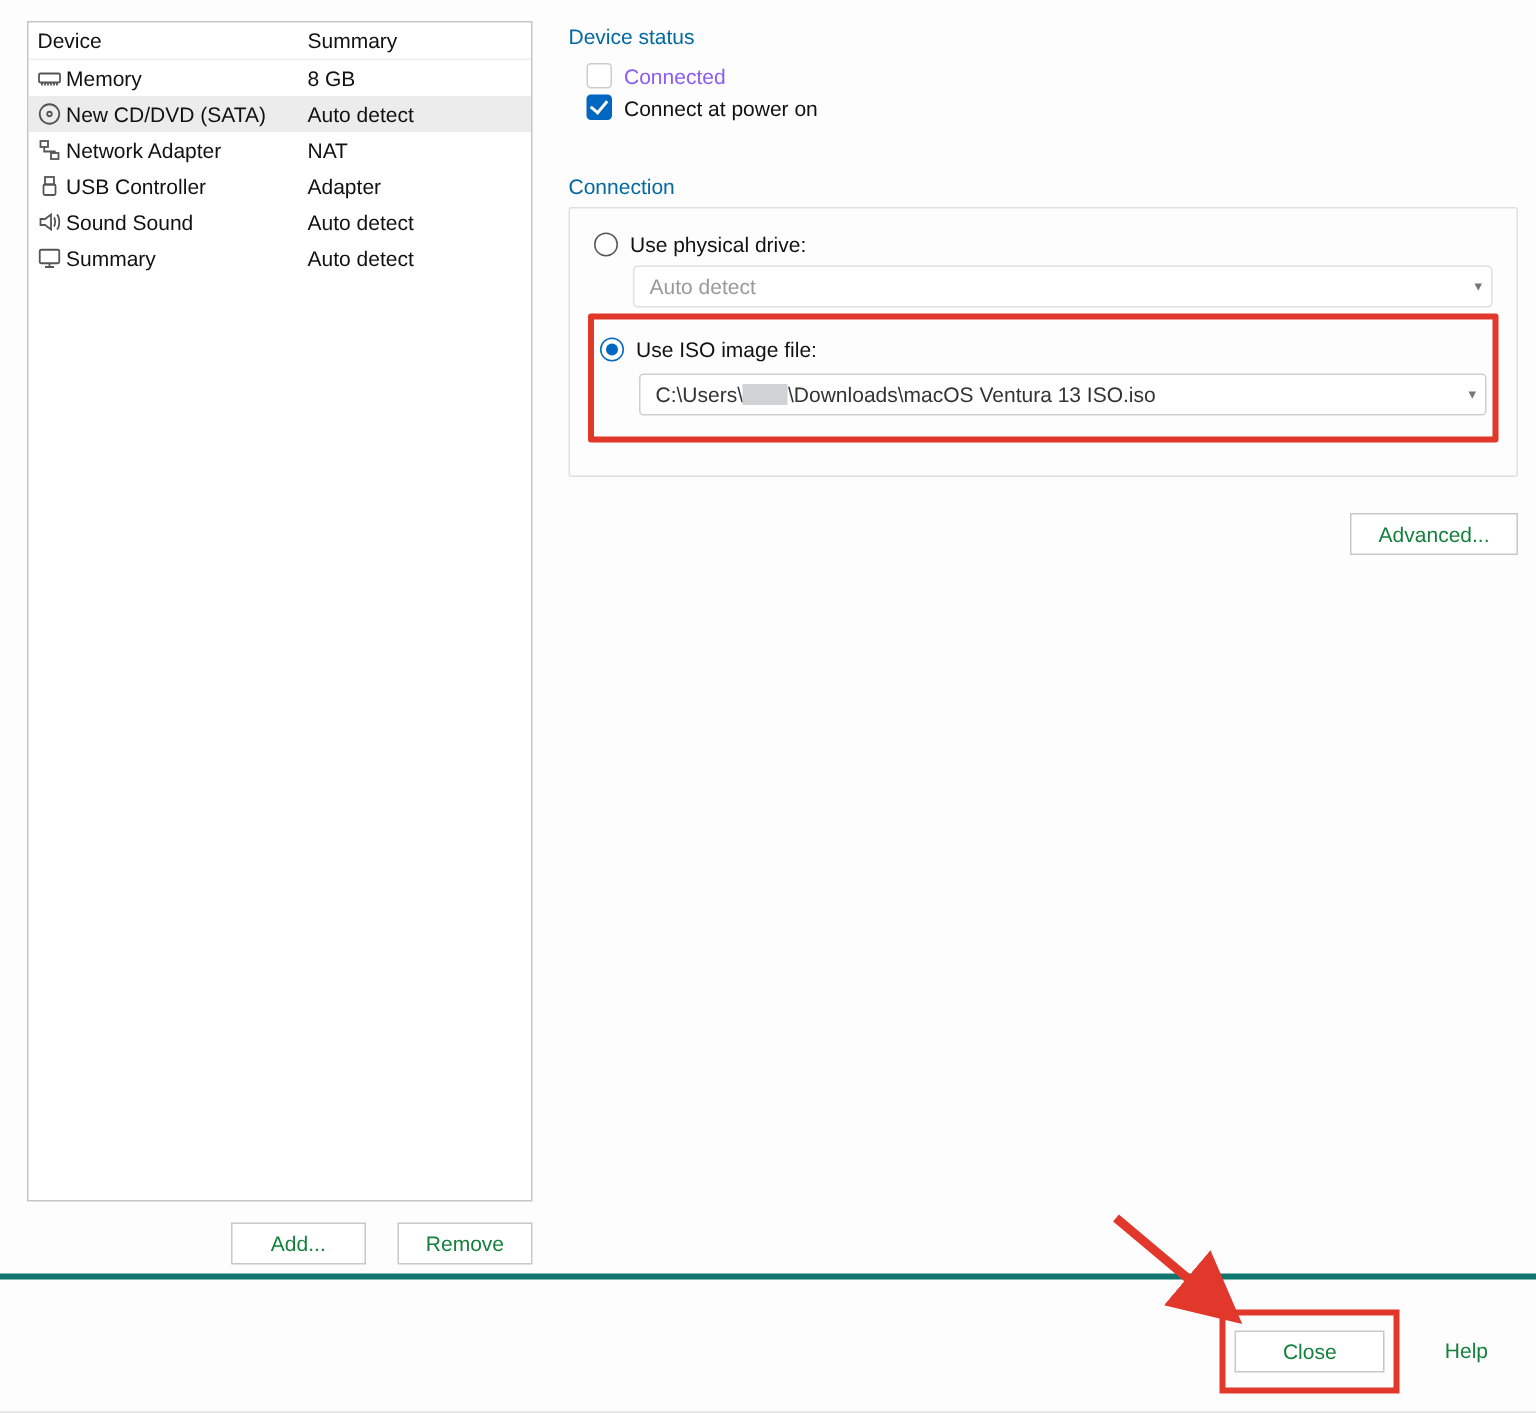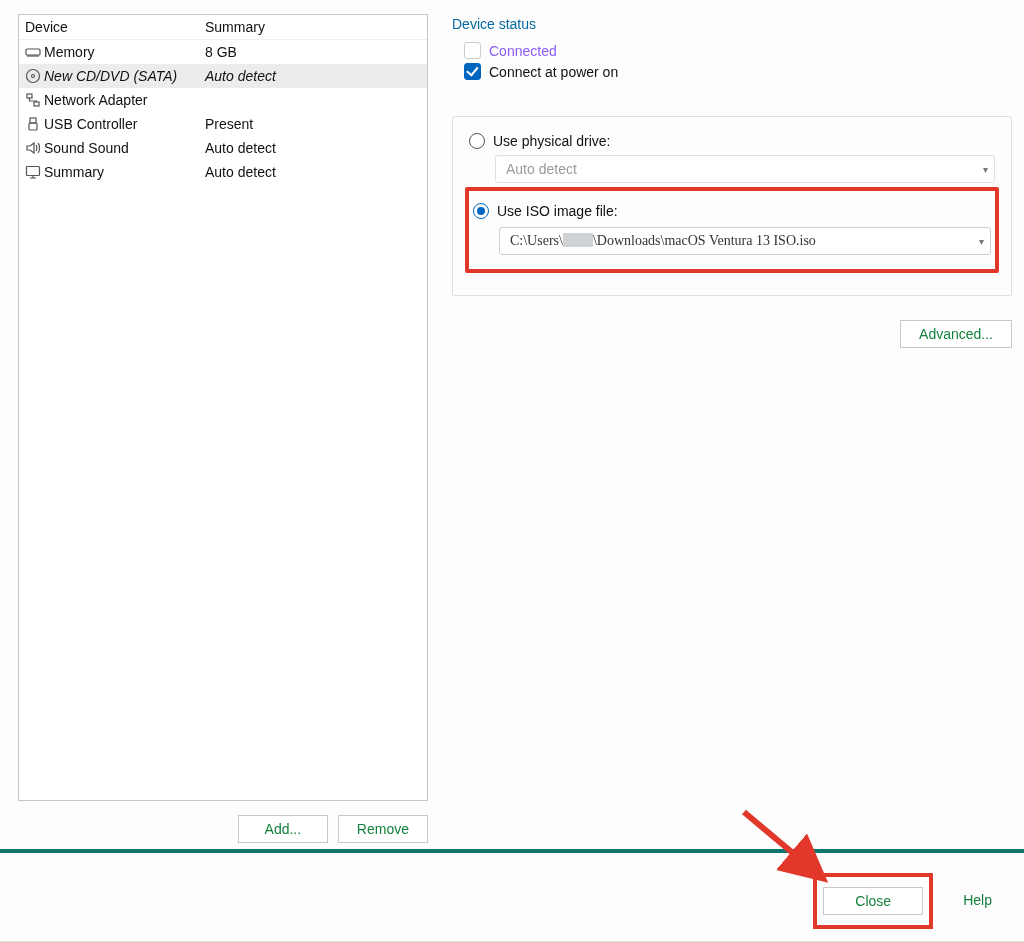--- a/index.html
+++ b/index.html
@@ -1,28 +1,28 @@
 <!DOCTYPE html>
 <html><head>
 <meta charset="utf-8">
 <style>
   * { box-sizing: border-box; }
   html, body { margin: 0; padding: 0; width: 1024px; height: 942px; font-family: "Segoe UI", Tahoma, sans-serif; font-size: 14px; background: #fdfdfd; color: #111; overflow: hidden; }
   .window { display: flex; flex-direction: column; width: 100%; height: 100%; border: 1px solid #e0e0e0; border-top: none; border-left: none; border-right: none; }
   .body { display: flex; flex: 1 1 auto; padding: 14px 12px 6px 18px; gap: 24px; }
-  .left-pane { width: 410px; display: flex; flex-direction: column; }
+  .left-pane { width: 337px; display: flex; flex-direction: column; }
   .device-list { flex: 1 1 auto; border: 1px solid #c5c5c5; background: #fff; overflow: hidden; }
   .device-header, .device-row { display: flex; align-items: center; padding: 2px 6px; line-height: 20px; }
   .device-header { font-weight: 400; border-bottom: 1px solid #eee; }
   .col-device { flex: 0 0 180px; display: flex; align-items: center; gap: 3px; }
   .col-summary { flex: 1 1 auto; }
-  .device-row.selected { background: #ececec; font-style: italic; }
+  .device-row.selected { background: #ececec; }
   .icon { width: 16px; height: 16px; flex: 0 0 16px; display: inline-flex; align-items: center; justify-content: center; }
   .icon svg { width: 16px; height: 16px; stroke: #555; fill: none; stroke-width: 1.2; }
-  .left-buttons { display: flex; justify-content: flex-end; gap: 10px; margin-top: 14px; }
+  .left-buttons { display: flex; justify-content: flex-end; gap: 21px; margin-top: 14px; }
   .btn { background: #fff; border: 1px solid #c8c8c8; padding: 5px 18px; font-family: inherit; font-size: 14px; color: #15803d; cursor: pointer; min-width: 90px; text-align: center; }
   .right-pane { flex: 1 1 auto; display: flex; flex-direction: column; padding-top: 2px; }
   .section-label { color: #0369a1; margin-bottom: 6px; }
   .group { border: 1px solid #e0e0e0; padding: 12px 16px 18px 16px; margin-bottom: 18px; border-radius: 2px; position: relative; }
   .checkbox-row { display: flex; align-items: center; gap: 8px; margin: 4px 0; }
   .chk { width: 17px; height: 17px; border: 1px solid #999; border-radius: 3px; display: inline-flex; align-items: center; justify-content: center; background: #fff; }
   .chk.disabled { border-color: #ccc; }
   .chk.checked { background: #0067c0; border-color: #0067c0; }
   .chk.checked::after { content: ""; width: 5px; height: 9px; border: solid #fff; border-width: 0 2px 2px 0; transform: rotate(40deg) translate(-1px,-1px); }
   .label-disabled { color: #8b5cf6; }
@@ -88,33 +88,34 @@
           <div class="col-device">
             <span class="icon">
                 <svg viewBox="0 0 16 16">
                   <rect x="2" y="2" width="5" height="4"></rect>
                   <rect x="9" y="10" width="5" height="4"></rect>
                   <path d="M4.5 6v3h7V10"></path>
                 </svg>
               </span>
             <span>Network Adapter</span>
           </div>
+          <div class="col-summary">NAT</div>
         </div>
 
         <div class="device-row">
           <div class="col-device">
             <span class="icon">
                 <svg viewBox="0 0 16 16">
                   <rect x="5" y="2" width="6" height="5"></rect>
                   <rect x="4" y="7" width="8" height="7" rx="1"></rect>
                 </svg>
               </span>
             <span>USB Controller</span>
           </div>
-          <div class="col-summary">Present</div>
+          <div class="col-summary">Adapter</div>
         </div>
 
         <div class="device-row">
           <div class="col-device">
             <span class="icon">
                 <svg viewBox="0 0 16 16">
                   <path d="M2 6v4h3l4 3V3L5 6zM11 5c1 1 1 5 0 6M13 3c2 2 2 8 0 10"></path>
                 </svg>
               </span>
             <span>Sound Sound</span>
@@ -148,38 +149,39 @@
         <div class="checkbox-row">
           <span class="chk disabled"></span>
           <span class="label-disabled">Connected</span>
         </div>
         <div class="checkbox-row">
           <span class="chk checked"></span>
           <span>Connect at power on</span>
         </div>
       </div>
 
+      <div class="section-label">Connection</div>
       <div class="group">
         <div class="radio-row">
           <span class="radio"></span>
           <span>Use physical drive:</span>
         </div>
         <div style="margin:6px 0 12px 26px;">
           <div class="combo disabled">
             <span>Auto detect</span>
             <span class="chev">▾</span>
           </div>
         </div>
 
         <div class="highlight iso-block">
           <div class="radio-row">
             <span class="radio selected"></span>
             <span>Use ISO image file:</span>
           </div>
-          <div class="iso-row" style="margin-top:8px;font-family:Liberation Serif, serif;">
+          <div class="iso-row" style="margin-top:8px;">
             <div class="combo">
               <span>
                 <span>C:\Users\</span><span class="iso-path-redact"></span><span>\Downloads\macOS Ventura 13 ISO.iso</span>
               </span>
               <span class="chev">▾</span>
             </div>
           </div>
         </div>
 
       </div>

